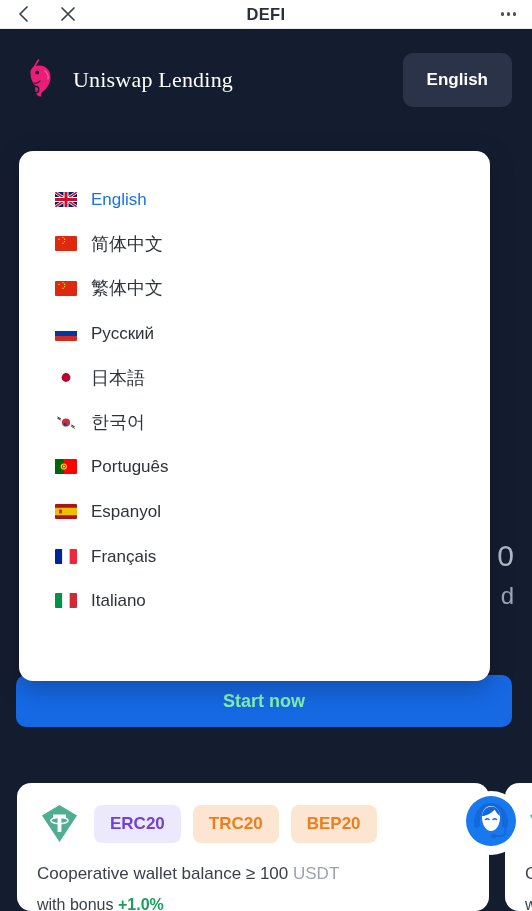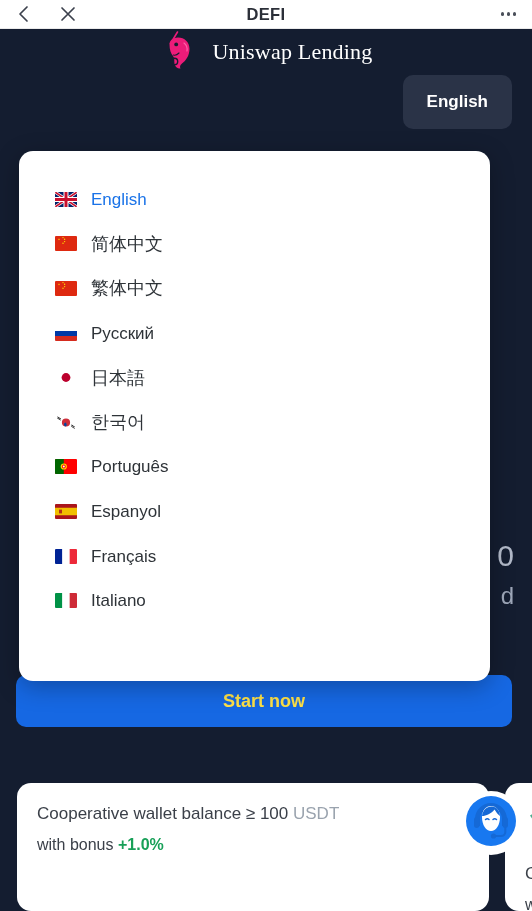--- a/index.html
+++ b/index.html
@@ -71,21 +71,20 @@
   }
 
   
   .app-header {
     position: relative;
     height: 102px;
     background: #141d30;
     display: flex;
     align-items: center;
     padding: 0 20px 0 18px;
-    flex-direction: column;
   }
   .brand {
     display: flex;
     align-items: center;
     gap: 9px;
   }
   .brand-logo { width: 46px; height: 46px; flex: 0 0 auto; }
   .brand-name {
     font-family: "Liberation Serif", serif;
     font-size: 22px;
@@ -131,21 +130,21 @@
   }
 
   
   .start-btn {
     position: absolute;
     left: 16px;
     width: 496px;
     top: 675px;
     height: 52px;
     background: #1668e3;
-    color: #fde047;
+    color: #86efac;
     font-size: 18px;
     font-weight: bold;
     border: none;
     border-radius: 10px;
     cursor: pointer;
     font-family: "Liberation Sans", sans-serif;
     display: flex;
     align-items: center;
     justify-content: center;
   }
@@ -443,20 +442,32 @@
         </svg>
       </span>
       <span class="label">Italiano</span>
     </div>
 
   </div>
 
   <div class="cards-row">
 
     <div class="promo-card">
+      <div class="card-top">
+        <span class="tether-icon">
+          <svg width="45" height="45" viewBox="0 0 45 45" aria-hidden="true">
+            <path d="M22.5 4 L40 14.5 L22.5 41 L5 14.5 Z" fill="#4fae8f"></path>
+            <path d="M16 13.5 H29 V17 H24.4 V31 H20.6 V17 H16 Z" fill="#ffffff"></path>
+            <ellipse cx="22.5" cy="19.5" rx="8.6" ry="3.1" fill="none" stroke="#ffffff" stroke-width="1.5"></ellipse>
+          </svg>
+        </span>
+        <span class="chip chip-erc">ERC20</span>
+        <span class="chip chip-trc">TRC20</span>
+        <span class="chip chip-bep">BEP20</span>
+      </div>
       <div class="card-text">
         <span>Cooperative wallet balance ≥ 100</span>
         <span class="unit">USDT</span>
       </div>
       <div class="card-sub">
         <span>with bonus</span>
         <span class="rate">+1.0%</span>
       </div>
     </div>
 

